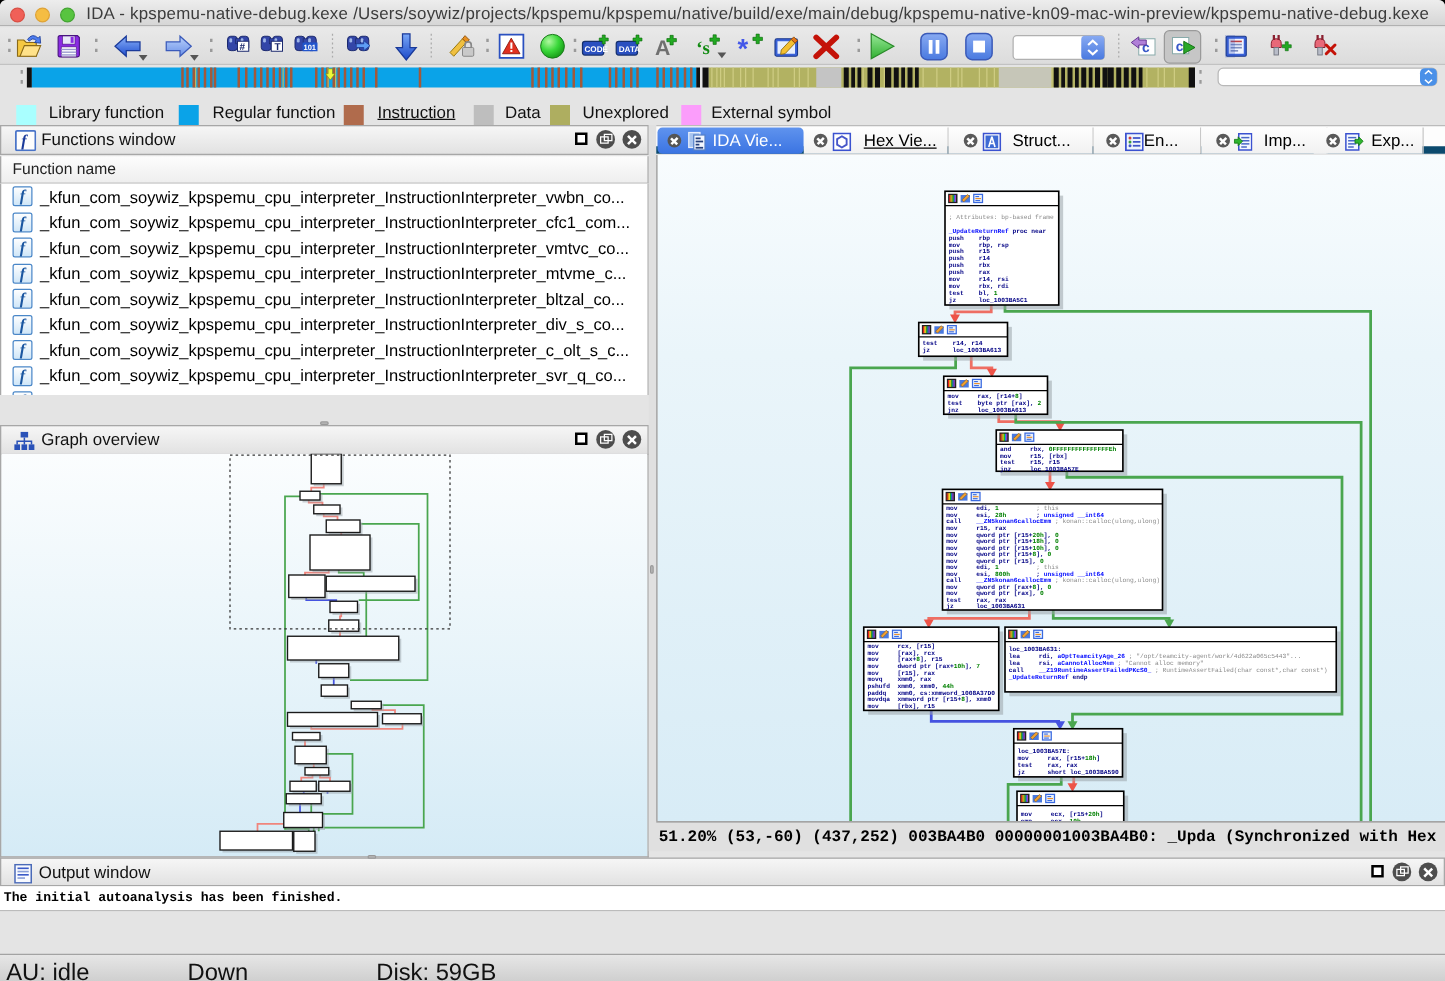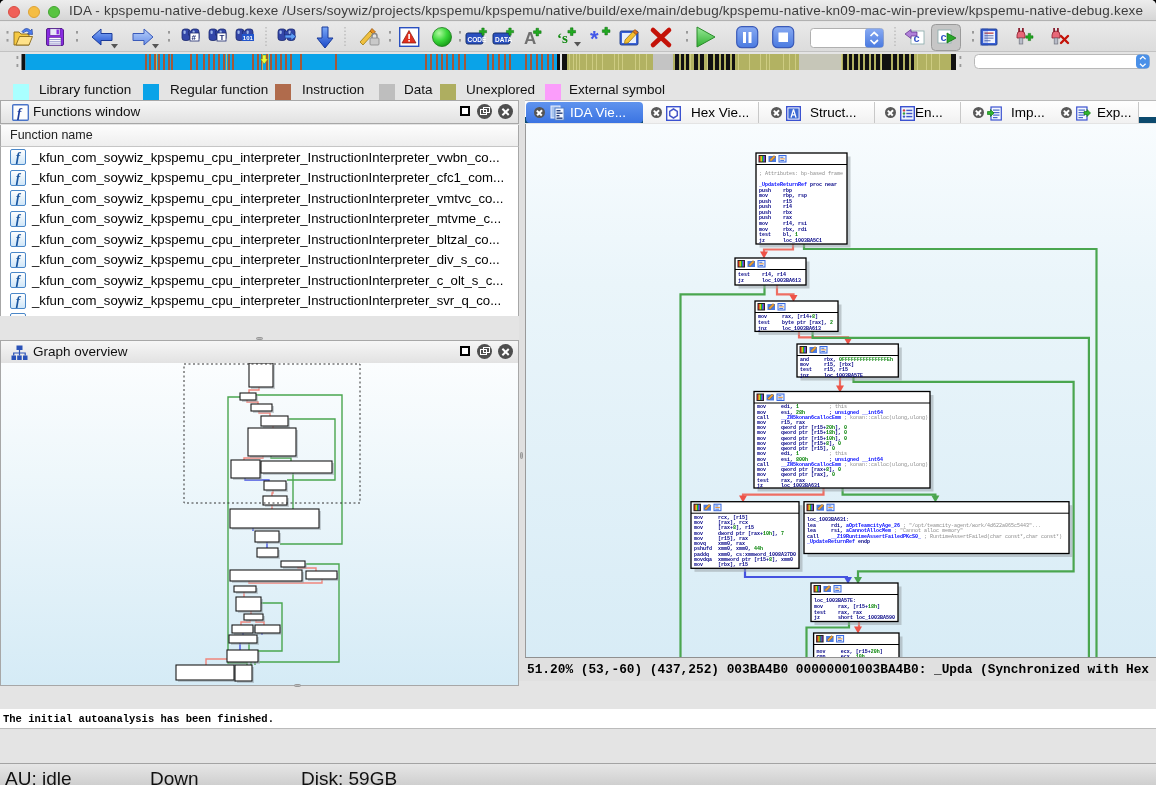--- a/index.html
+++ b/index.html
@@ -434,21 +434,21 @@
 <path d="M1140 6.2 L1142.8 3.6 L1145.6 6.2" stroke="#fff" stroke-width="1.3" fill="none"></path>
 <path d="M1140 10.8 L1142.8 13.4 L1145.6 10.8" stroke="#fff" stroke-width="1.3" fill="none"></path>
 </svg>
     </div>
   <div id="legend">
     <div class="sw" style="left:13px;background:#a9ffff;"></div>
       <div class="lg" style="left:39px;">Library function</div>
     <div class="sw" style="left:143px;background:#0aa3e8;"></div>
       <div class="lg" style="left:170px;">Regular function</div>
     <div class="sw" style="left:275px;background:#b06b4c;"></div>
-      <div class="lg" style="left:302px;">Instruction</div>
+      <div class="lg" style="left:302px;text-decoration:underline;">Instruction</div>
     <div class="sw" style="left:379px;background:#bebebe;"></div>
       <div class="lg" style="left:404px;">Data</div>
     <div class="sw" style="left:440px;background:#aeae60;"></div>
       <div class="lg" style="left:466px;">Unexplored</div>
     <div class="sw" style="left:545px;background:#fb9dfb;"></div>
       <div class="lg" style="left:569px;">External symbol</div>
   </div>
 
   <div class="ptitle" style="left:0;top:100px;width:519px;height:24px;">
     <svg style="position:absolute;left:11px;top:3px;" width="17" height="17" viewBox="0 0 17 17">
@@ -614,21 +614,21 @@
           <rect x="6.5" y="12.5" width="6" height="1.4" fill="#26407c"></rect>
         </svg>
       <span class="tlabel" style="left:44px;">IDA Vie...</span>
     </div>
     <div class="tab" style="left:118px;width:116px;">
       <div class="tclose" style="left:8px;"></div>
       <svg style="position:absolute;left:23px;top:4px;" width="15" height="15" viewBox="0 0 15 15">
           <rect x="0.7" y="0.7" width="13.6" height="13.6" fill="#fff" stroke="#3b52d0" stroke-width="1.4"></rect>
           <path d="M7.5 3 L11.3 5.3 L11.3 9.7 L7.5 12 L3.7 9.7 L3.7 5.3 Z" fill="none" stroke="#4656c8" stroke-width="1.5"></path>
         </svg>
-      <span class="tlabel" style="left:48px;">Hex Vie...</span>
+      <span class="tlabel" style="left:48px;text-decoration:underline;">Hex Vie...</span>
     </div>
     <div class="tab" style="left:234px;width:116px;">
       <div class="tclose" style="left:12px;"></div>
       <svg style="position:absolute;left:27px;top:4px;" width="15" height="15" viewBox="0 0 15 15">
           <rect x="0.7" y="0.7" width="13.6" height="13.6" fill="#fff" stroke="#3b52d0" stroke-width="1.4"></rect>
           <rect x="2.4" y="2.4" width="10.2" height="10.2" fill="#3e6ad4"></rect>
           <path d="M7.5 3.4 L10 11.6 M7.5 3.4 L5 11.6 M5.8 8.8 L9.2 8.8" stroke="#fff" stroke-width="1.3" fill="none"></path>
         </svg>
       <span class="tlabel" style="left:51px;">Struct...</span>
     </div>
@@ -905,20 +905,33 @@
         <rect x="311.9" y="514.4" width="4.5" height="0.9" fill="#e89030"></rect>
         <rect x="311.9" y="516.0" width="3.8" height="0.9" fill="#3a6ae0"></rect>
         <text x="290.6" y="528.50" class="code" font-size="5"><tspan class="nv">mov</tspan>&nbsp;&nbsp;&nbsp;&nbsp;&nbsp;<tspan class="nv">ecx, [r15+</tspan><tspan class="gr">20h</tspan><tspan class="nv">]</tspan></text>
         <text x="290.6" y="534.30" class="code" font-size="5"><tspan class="nv">cmp</tspan>&nbsp;&nbsp;&nbsp;&nbsp;&nbsp;<tspan class="nv">ecx, </tspan><tspan class="gr">10h</tspan></text>
       </svg>
     </div>
   <div id="gstatus">
       <span style="position:absolute;left:2px;top:4px;white-space:nowrap;">51.20% (53,-60) (437,252) 003BA4B0 00000001003BA4B0: _Upda (Synchronized with Hex</span>
     </div>
 
+  <div class="ptitle" style="left:0;top:686px;width:1156px;height:23px;">
+    <svg style="position:absolute;left:10px;top:4px;" width="16" height="16" viewBox="0 0 16 16">
+        <rect x="1" y="0.7" width="13" height="14.6" fill="#f8faff" stroke="#4a6ab8" stroke-width="1.2"></rect>
+        <rect x="3" y="3" width="9" height="1.3" fill="#3a5ac8"></rect>
+        <rect x="3" y="5.6" width="9" height="1.3" fill="#8aa0d8"></rect>
+        <rect x="3" y="8.2" width="9" height="1.3" fill="#3a5ac8"></rect>
+        <rect x="3" y="10.8" width="6" height="1.3" fill="#8aa0d8"></rect>
+      </svg>
+      <span class="ptxt" style="left:30px;">Output window</span>
+    <div class="wsq" style="left:1096px;top:5px;"></div>
+    <div class="wcirc wrest" style="left:1113px;top:3px;"></div>
+    <div class="wcirc wclose" style="left:1134px;top:3px;"></div>
+  </div>
   <div id="outtext">
       <span style="position:absolute;left:3px;top:4px;">The initial autoanalysis has been finished.</span>
     </div>
   <div id="idcrow">
       <div id="idcbtn">IDC</div>
       <div id="idcinput"></div>
     </div>
   <div id="statusbar">
     <span style="position:absolute;left:5px;top:4px;">AU: idle</span>
     <span style="position:absolute;left:150px;top:4px;">Down</span>

